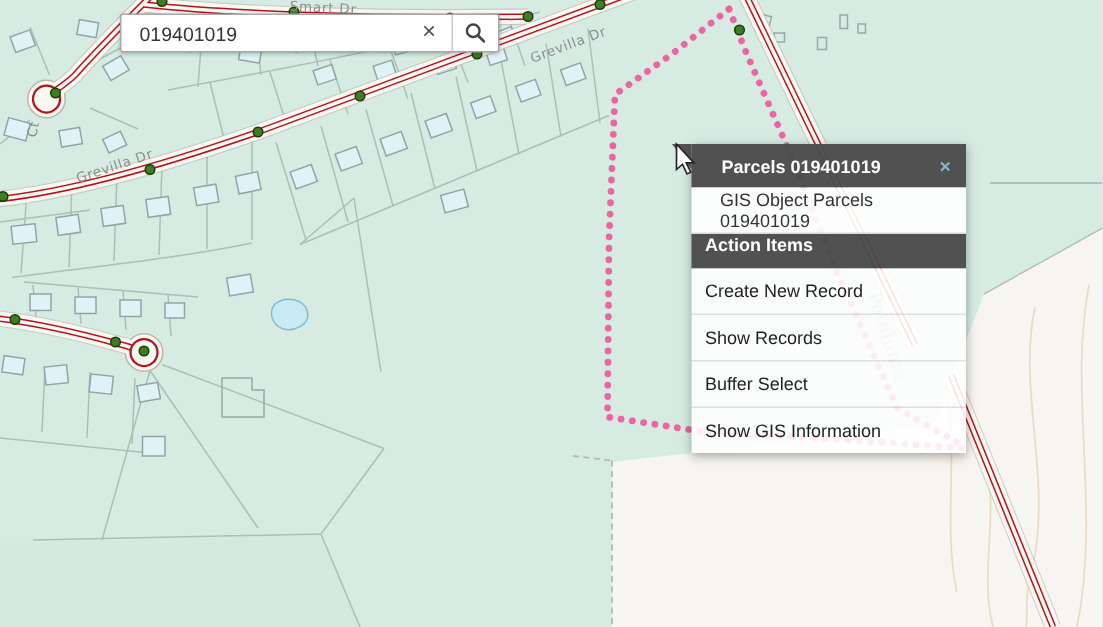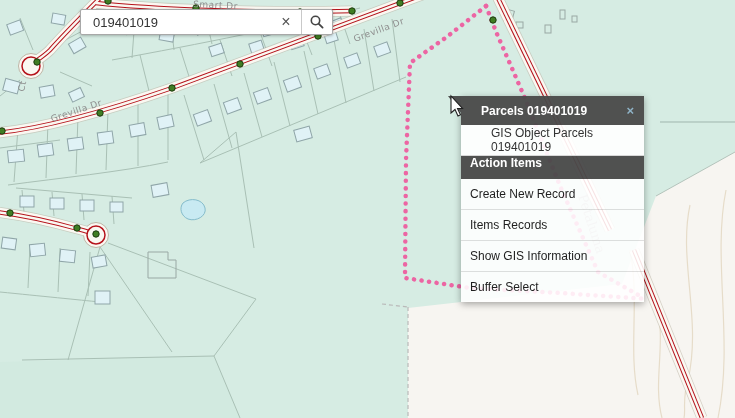--- a/index.html
+++ b/index.html
@@ -32,21 +32,21 @@
   
   #parcel-popup{position:absolute;left:461px;top:76px;width:183px;z-index:5;
     box-shadow:0 2px 7px rgba(0,0,0,.35);font-size:12px;margin-top:20px;}
   #popup-tail{position:absolute;left:-13px;top:0;width:0;height:0;
     border-right:13px solid rgba(74,74,74,.96);border-bottom:17px solid transparent;}
   .popup-header{height:29px;background:rgba(74,74,74,.96);display:flex;align-items:center;
     padding:0 10px 0 20px;color:#fff;font-weight:bold;}
   #popup-close{margin-left:auto;color:#8fb3c7;font-weight:bold;font-size:13px;cursor:pointer;
     background:none;border:none;padding:0;line-height:1;font-family:"Liberation Sans",sans-serif;}
   .popup-object{height:30px;background:rgba(255,255,255,.92);display:flex;align-items:center;
-    padding-left:30px;color:#333;border-bottom:1px solid #d8d8d8;cursor:pointer;}
+    padding-left:19px;color:#333;border-bottom:1px solid #d8d8d8;cursor:pointer;}
   .popup-section{height:23px;background:rgba(74,74,74,.96);display:flex;
     padding-left:9px;color:#fff;font-weight:bold;}
   .action-row{height:30px;background:rgba(255,255,255,.88);display:flex;align-items:center;
     padding-left:9px;color:#1f1f1f;font-weight:normal;border-bottom:1px solid rgba(0,0,0,.12);
     cursor:pointer;}
   .action-row:last-child{border-bottom:none;}
 
   #cursor-svg{position:absolute;left:0;top:0;z-index:10;pointer-events:none;}
 </style>
 </head>
@@ -274,22 +274,22 @@
         <span>×</span>
       </button>
     </div>
     <div class="popup-object">
       <span>GIS Object Parcels 019401019</span>
     </div>
     <div class="popup-section">
       <span>Action Items</span>
     </div>
     <div class="action-row">Create New Record</div>
-    <div class="action-row">Items Records</div>
+    <div class="action-row">Show Records</div>
+    <div class="action-row">Buffer Select</div>
     <div class="action-row">Show GIS Information</div>
-    <div class="action-row">Buffer Select</div>
   </div>
 
   <svg id="cursor-svg" width="735" height="418" viewBox="0 0 735 418">
     <polygon points="451,96 451,113 455,109.5 458,116 460.5,114.8 457.5,108.5 462.5,108.5" fill="#fff" stroke="#222" stroke-width="1.1"></polygon>
   </svg>
 
 </div>
 
 </body></html>

